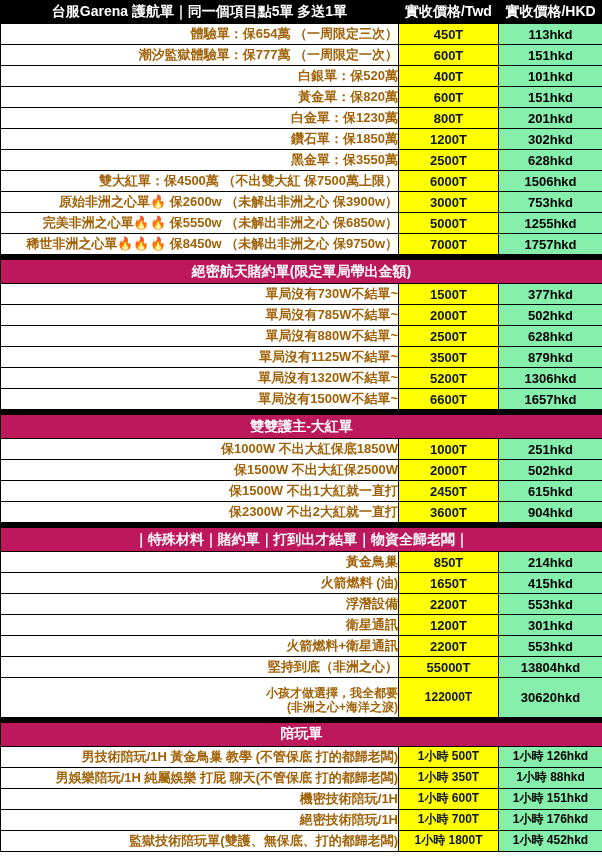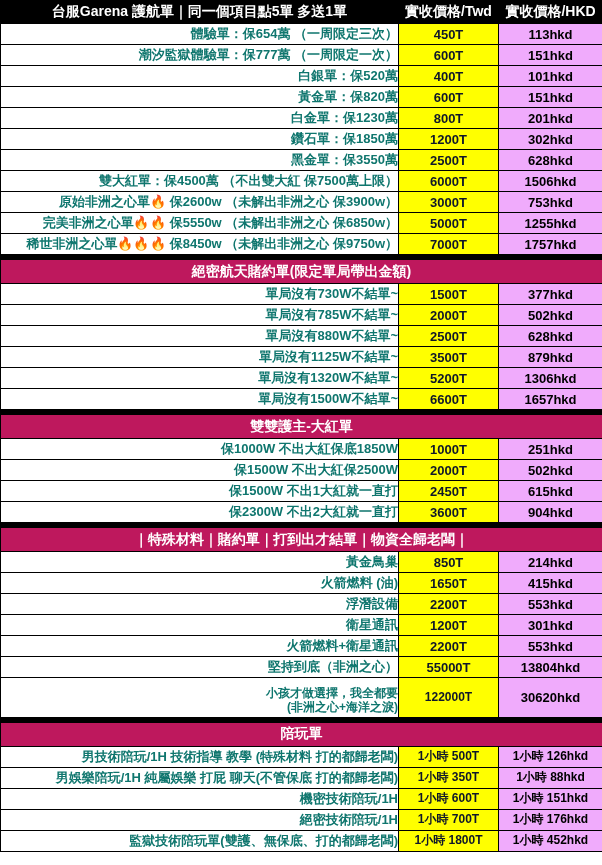--- a/index.html
+++ b/index.html
@@ -28,21 +28,21 @@
     padding: 0;
     vertical-align: middle;
   }
   
   col.c-desc { width: 398px; }
   col.c-twd  { width: 100px; }
   col.c-hkd  { width: 104px; }
 
   .cell-desc {
     background: #ffffff;
-    color: #0f766e;
+    color: #a16207;
     text-align: right;
     padding: 3px 6px 3px 4px;
     font-size: 13px;
     font-weight: bold;
     line-height: 1.25;
     height: 21px;
     box-sizing: border-box;
     white-space: nowrap;
     overflow: hidden;
   }
@@ -57,21 +57,21 @@
     color: #0f172a;
     text-align: center;
     font-size: 13px;
     font-weight: bold;
     padding: 3px 2px;
     height: 21px;
     box-sizing: border-box;
     white-space: nowrap;
   }
   .cell-hkd {
-    background: #f0abfc;
+    background: #86efac;
     color: #000000;
     text-align: center;
     font-size: 13px;
     font-weight: bold;
     padding: 3px 2px;
     height: 21px;
     box-sizing: border-box;
     white-space: nowrap;
   }
   .header-row td {
@@ -285,21 +285,21 @@
           <td class="cell-twd small">122000T</td>
           <td class="cell-hkd">30620hkd</td>
         </tr>
         <tr class="spacer-row">
           <td colspan="3"></td>
         </tr>
         <tr class="section-row">
           <td class="" colspan="3">陪玩單</td>
         </tr>
         <tr>
-          <td class="cell-desc">男技術陪玩/1H 技術指導 教學 (特殊材料 打的都歸老闆)</td>
+          <td class="cell-desc">男技術陪玩/1H 黃金鳥巢 教學 (不管保底 打的都歸老闆)</td>
           <td class="cell-twd small">1小時 500T</td>
           <td class="cell-hkd small">1小時 126hkd</td>
         </tr>
         <tr>
           <td class="cell-desc">男娛樂陪玩/1H 純屬娛樂 打屁 聊天(不管保底 打的都歸老闆)</td>
           <td class="cell-twd small">1小時 350T</td>
           <td class="cell-hkd small">1小時 88hkd</td>
         </tr>
         <tr>
           <td class="cell-desc">機密技術陪玩/1H</td>

